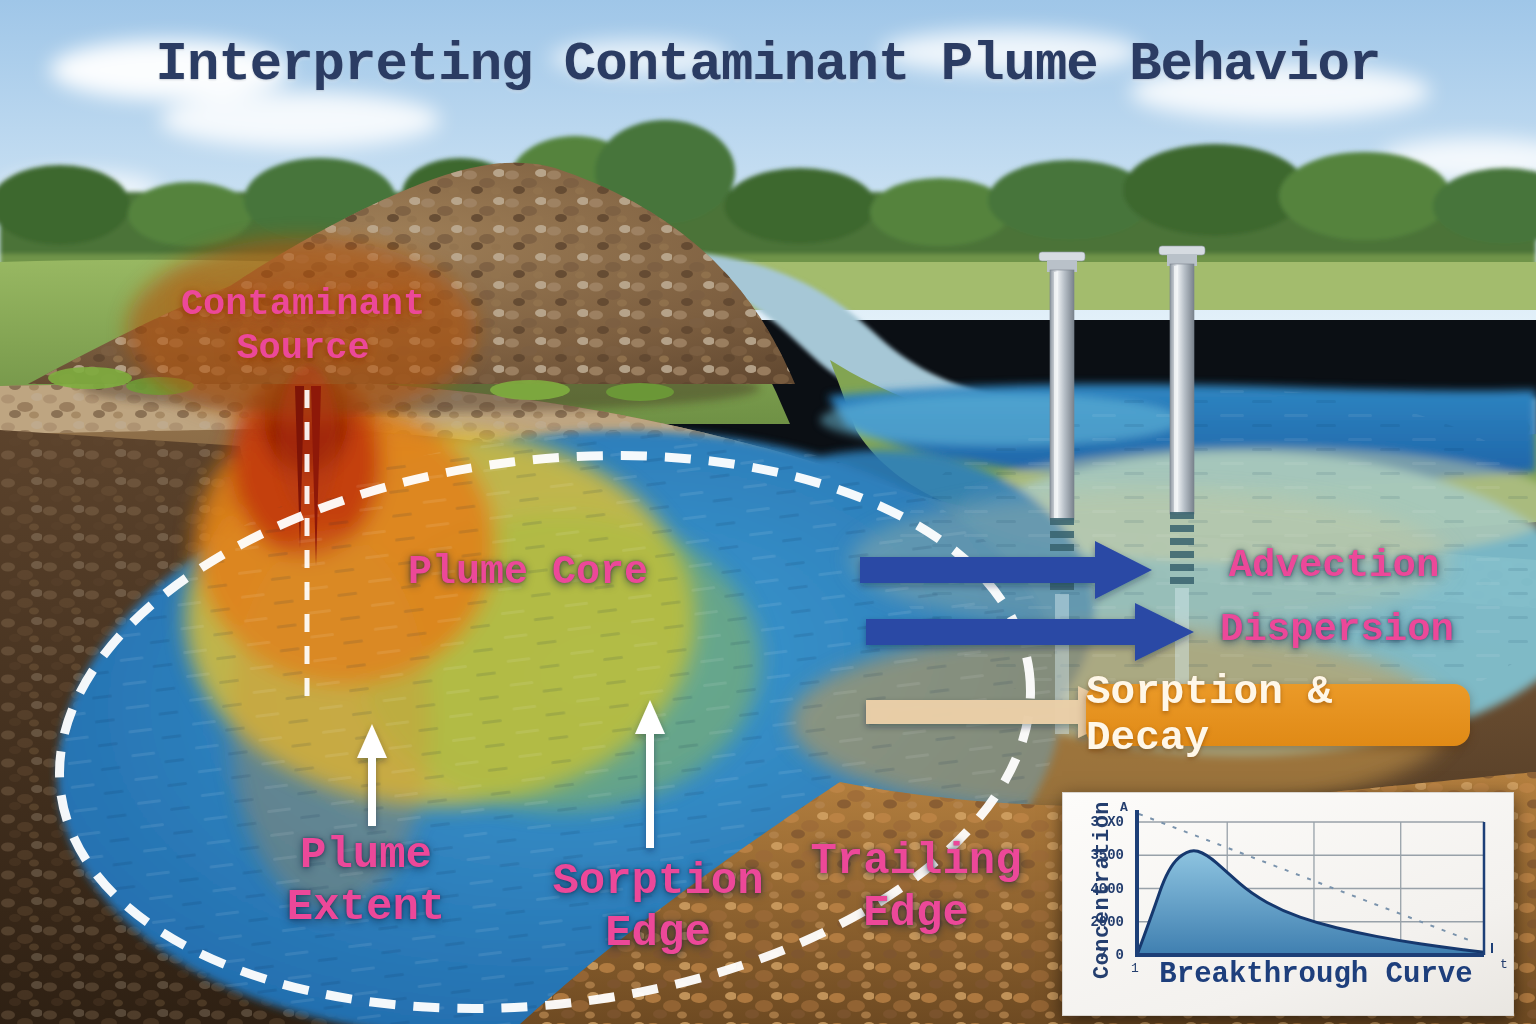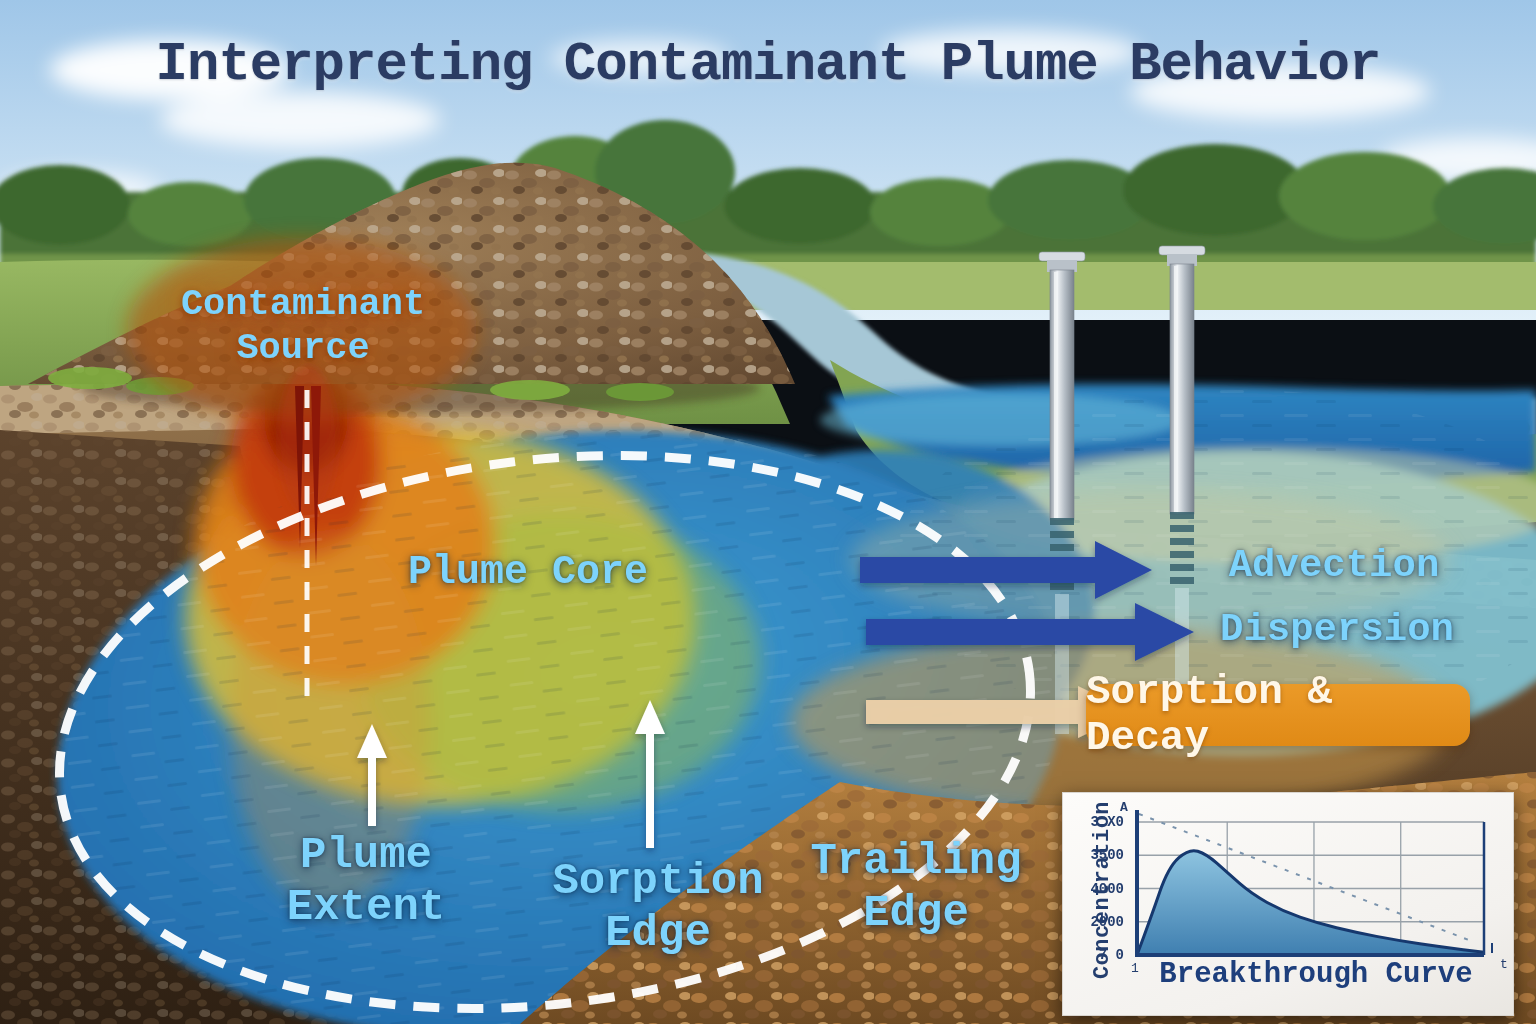--- a/index.html
+++ b/index.html
@@ -3,21 +3,21 @@
 <meta charset="utf-8">
 <style>
   html,body{margin:0;padding:0;background:#0b0f14;}
   .stage{position:relative;width:1536px;height:1024px;overflow:hidden;
          font-family:Liberation Mono, monospace;}
   .stage > svg.scene{position:absolute;left:0;top:0;z-index:0;}
   
   .page-title{position:absolute;left:0;right:0;top:34px;z-index:15;text-align:center;
     font-size:54px;font-weight:700;letter-spacing:-1px;color:#2b3c63;
     text-shadow:0 2px 3px rgba(255,255,255,.35),0 1px 2px rgba(20,40,70,.25);}
-  .scene-label{position:absolute;z-index:15;color:#7dd3fc;white-space:pre-line;text-align:center;
+  .scene-label{position:absolute;z-index:15;color:#ec4899;white-space:pre-line;text-align:center;
     transform:translateX(-50%);font-weight:700;line-height:1.18;
     text-shadow:0 2px 9px rgba(8,30,60,.65),0 0 3px rgba(10,25,50,.45);}
   .lbl-contaminant{left:303px;top:283px;font-size:37px;
     text-shadow:0 0 22px rgba(195,85,10,.95),0 2px 6px rgba(120,50,0,.8);}
   .lbl-plumecore{left:528px;top:549px;font-size:40px;font-weight:600;}
   .lbl-advection{left:1334px;top:543px;font-size:39px;font-weight:600;}
   .lbl-dispersion{left:1337px;top:607px;font-size:39px;font-weight:600;}
   .lbl-plumeextent{left:366px;top:830px;font-size:44px;}
   .lbl-leadingedge{left:658px;top:856px;font-size:44px;}
   .lbl-trailingedge{left:916px;top:836px;font-size:44px;}

